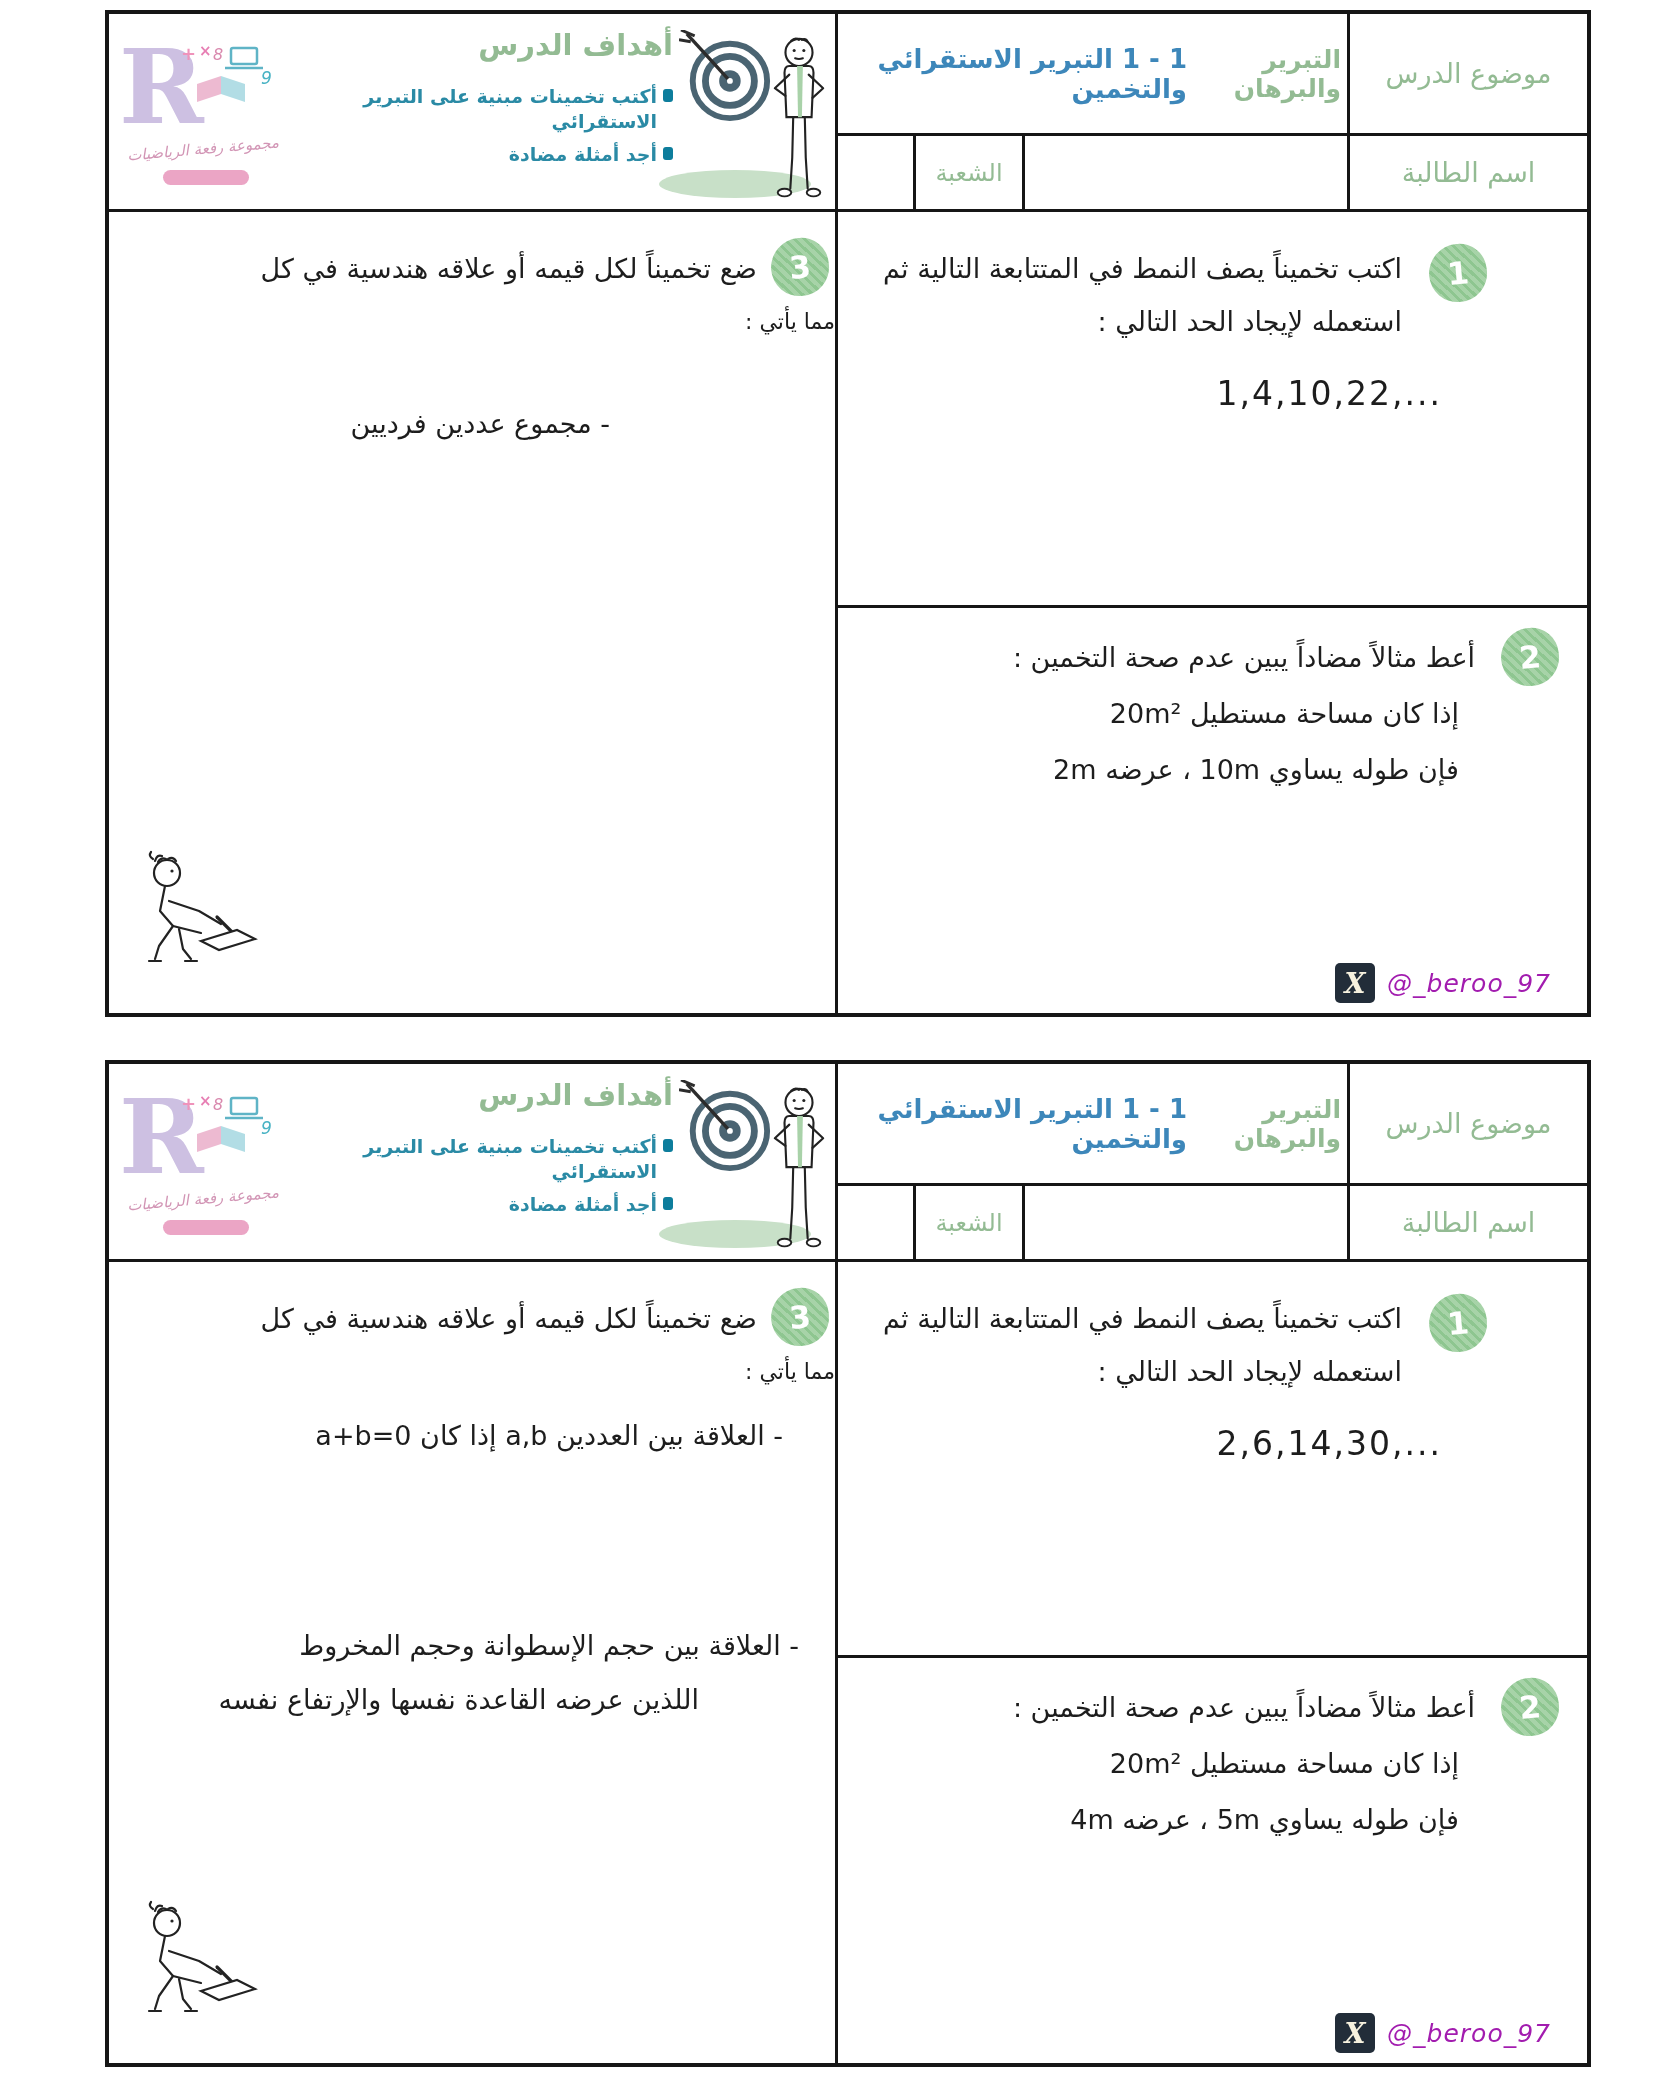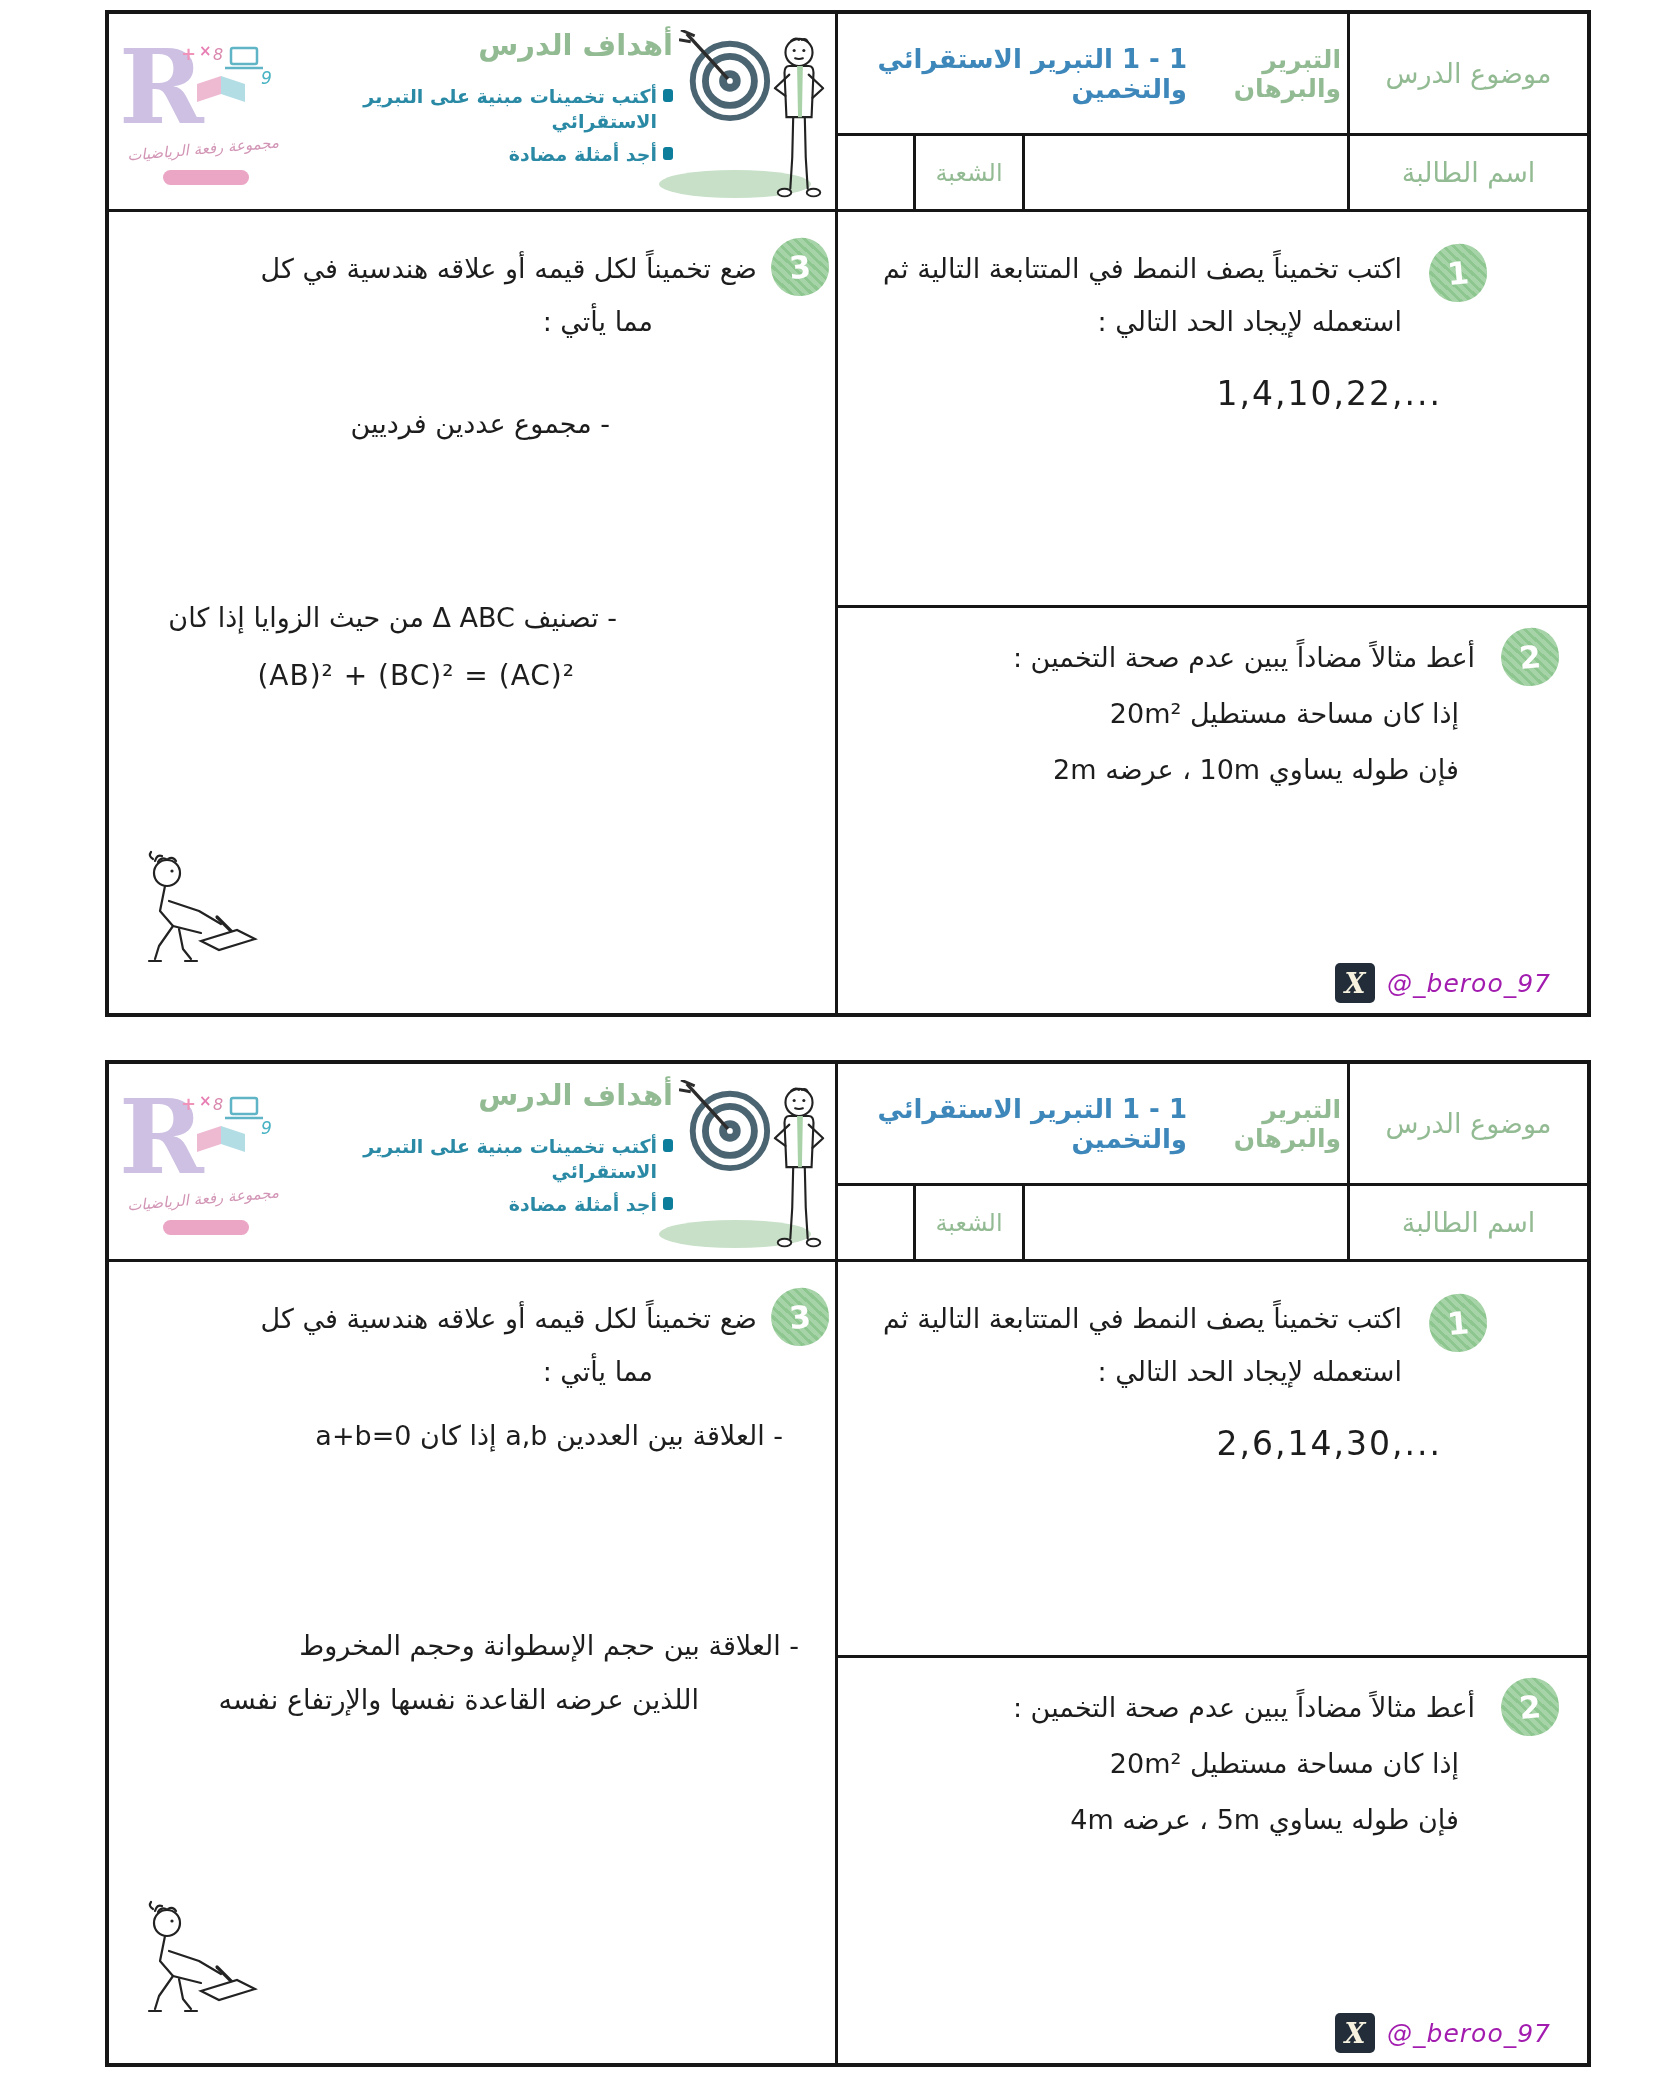--- a/index.html
+++ b/index.html
@@ -63,21 +63,21 @@
   .handle{position:absolute;right:36px;bottom:10px;direction:ltr;display:flex;align-items:center;gap:12px}
   .xlogo{width:40px;height:40px;background:#222d39;border-radius:5px;color:#f7f2df;display:flex;
          align-items:center;justify-content:center;font-size:27px;font-weight:bold;
          font-family:"DejaVu Serif",serif;font-style:italic}
   .handle-text{font-size:25px;font-style:italic;color:#a21caf;letter-spacing:1px}
 
   
   .q3{flex:1;position:relative;padding:30px 0 0 16px}
   .q3 .badge{top:26px;right:6px}
   .q3 .qline1{font-size:27px;line-height:53px;padding-right:78px}
-  .q3 .qline2{font-size:27px;line-height:53px;padding-right:182px}
+  .q3 .qline2{font-size:22px;line-height:53px;}
   .item{font-size:27px;line-height:44px}
   .c1 .item1{margin:54px 225px 0 0}
   .c1 .item2{margin:150px 218px 0 0}
   .eq{direction:ltr;width:fit-content;font-size:28px;margin:14px 42px 0 auto;letter-spacing:1px}
   .c2 .item1{margin:16px 52px 0 0}
   .c2 .item2{margin:166px 36px 0 0}
   .item2-l2{margin:10px 100px 0 0}
   .writer{position:absolute;left:20px;bottom:44px;width:162px;height:120px}
   svg .ln{fill:none;stroke:#222;stroke-width:2.2;stroke-linecap:round;stroke-linejoin:round}
 </style>
@@ -179,24 +179,20 @@
           <ellipse cx="21" cy="162" rx="7" ry="4" fill="#fff" stroke="#222" stroke-width="2"></ellipse>
           <ellipse cx="51" cy="162" rx="7" ry="4" fill="#fff" stroke="#222" stroke-width="2"></ellipse>
         </svg>
       </div>
 
       <div class="q3">
         <div class="badge">3</div>
         <div class="qline1">ضع تخميناً لكل قيمه أو علاقه هندسية في كل</div>
         <div class="qline2">مما يأتي :</div>
         <div class="item item1">- مجموع عددين فرديين</div>
-        <div class="item item2">
-          <div>- تصنيف Δ ABC من حيث الزوايا إذا كان</div>
-          <div class="eq">(AB)² + (BC)² = (AC)²</div>
-        </div>
         <svg class="writer" viewBox="0 0 162 120">
           <path class="ln" d="M26 12 q2 -7 7 -5 M24 10 q-5 -3 -2 -7"></path>
           <circle cx="38" cy="24" r="13" fill="#fff" stroke="#222" stroke-width="2.2"></circle>
           <path class="ln" d="M29 13 q3 -5 8 -3 M39 10 q5 -3 8 2"></path>
           <circle cx="43" cy="22" r="1.6" fill="#222"></circle>
           <polyline class="ln" points="36,37 31,62 44,77 72,84"></polyline>
           <polyline class="ln" points="40,52 70,62 92,75"></polyline>
           <line x1="88" y1="68" x2="106" y2="86" stroke="#222" stroke-width="3.2" stroke-linecap="round"></line>
           <path d="M72 92 l36 -11 l18 9 l-36 11 z" fill="#fff" stroke="#222" stroke-width="2.2"></path>
           <polyline class="ln" points="44,77 30,97 26,110"></polyline>

